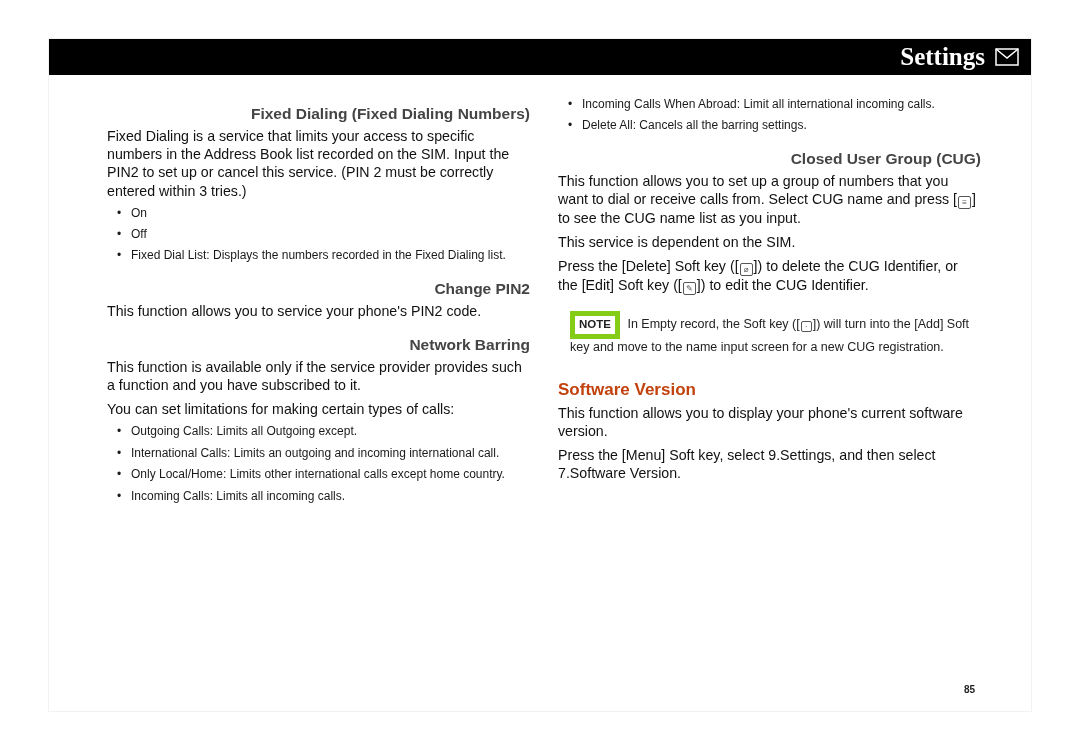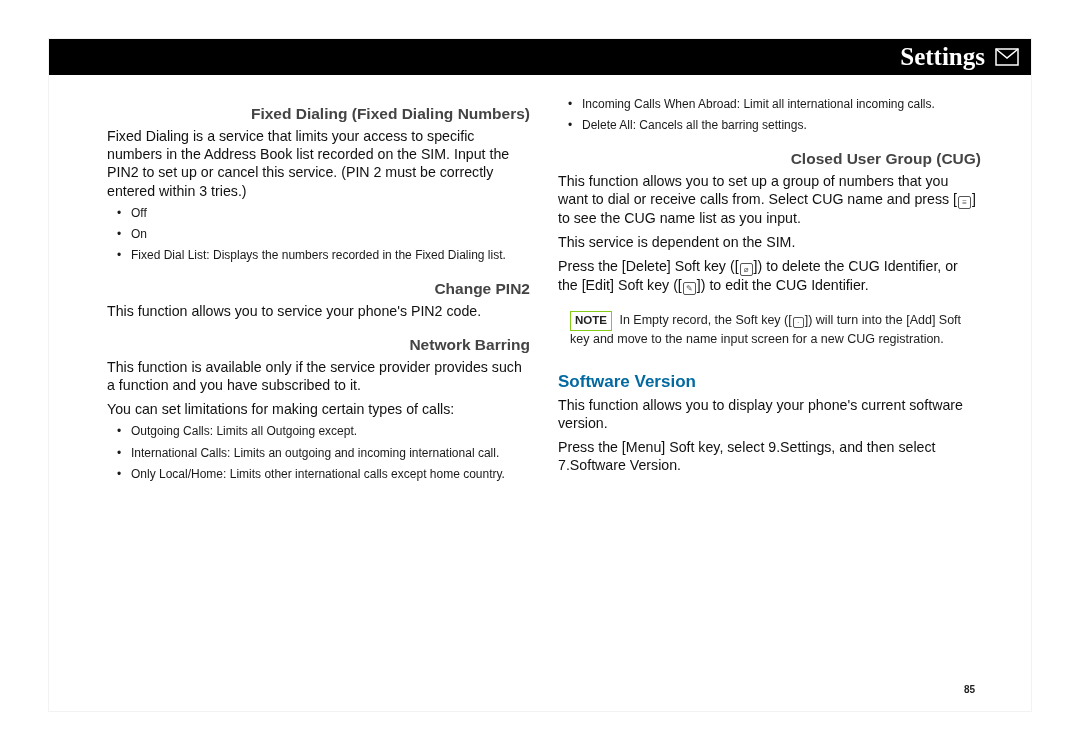--- a/index.html
+++ b/index.html
@@ -56,21 +56,21 @@
     box-sizing: border-box;
   }
   .col {
     flex: 1;
     min-width: 0;
   }
   h2 {
     font-family: Verdana, Geneva, sans-serif;
     font-weight: bold;
     font-size: 17px;
-    color: #0369a1;
+    color: #c2410c;
     margin: 18px 0 4px 0;
   }
   h3 {
     font-family: Verdana, Geneva, sans-serif;
     font-weight: bold;
     font-size: 15.5px;
     color: #444;
     margin: 16px 0 4px 0;
     text-align: right;
   }
@@ -100,21 +100,21 @@
   }
   .note-block {
     font-size: 12.5px;
     line-height: 1.35;
     color: #222;
     padding: 6px 4px 6px 12px;
     margin: 10px 0 0 0;
   }
   .note-label {
     font-weight: bold;
-    border: 1px solid #84cc16;
+    border: 5px solid #84cc16;
     padding: 1px 4px;
     font-size: 11.5px;
     margin-right: 4px;
     display: inline-block;
   }
   .page-num {
     position: absolute;
     bottom: 16px;
     right: 56px;
     font-size: 10px;
@@ -147,35 +147,36 @@
         <polyline points="1,1 12,10 23,1"></polyline>
       </svg>
     </div>
 
     <div class="content-area">
 
       <div class="col">
         <h3>Fixed Dialing (Fixed Dialing Numbers)</h3>
         <p>Fixed Dialing is a service that limits your access to specific numbers in the Address Book list recorded on the SIM. Input the PIN2 to set up or cancel this service. (PIN 2 must be correctly entered within 3 tries.)</p>
         <ul>
+          <li>On</li>
           <li>Off</li>
-          <li>On</li>
           <li>Fixed Dial List: Displays the numbers recorded in the Fixed Dialing list.</li>
         </ul>
 
         <h3>Change PIN2</h3>
         <p>This function allows you to service your phone's PIN2 code.</p>
 
         <h3>Network Barring</h3>
         <p>This function is available only if the service provider provides such a function and you have subscribed to it.</p>
         <p>You can set limitations for making certain types of calls:</p>
         <ul>
           <li>Outgoing Calls: Limits all Outgoing except.</li>
           <li>International Calls: Limits an outgoing and incoming international call.</li>
           <li>Only Local/Home: Limits other international calls except home country.</li>
+          <li>Incoming Calls: Limits all incoming calls.</li>
         </ul>
       </div>
 
       <div class="col">
         <ul style="margin-top:8px">
           <li>Incoming Calls When Abroad: Limit all international incoming calls.</li>
           <li>Delete All: Cancels all the barring settings.</li>
         </ul>
 
         <h3>Closed User Group (CUG)</h3>

